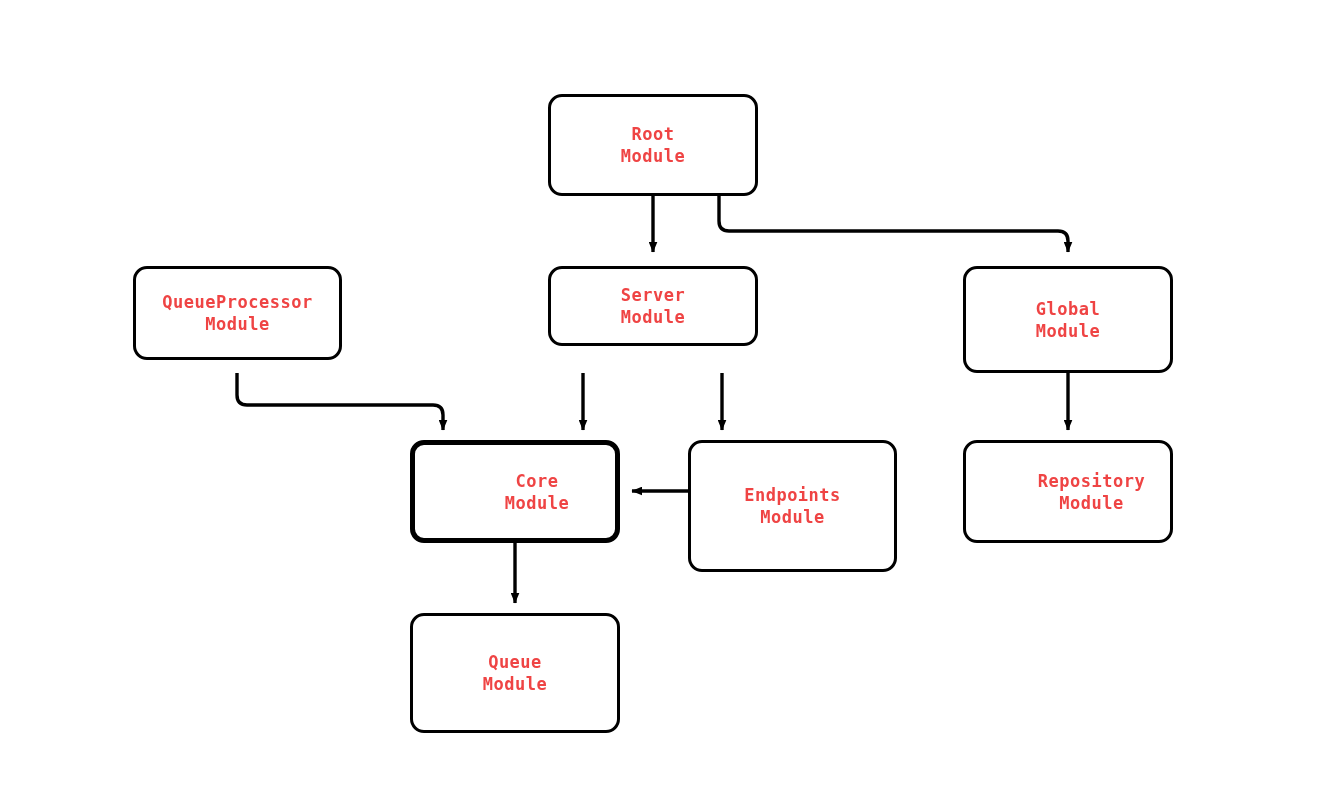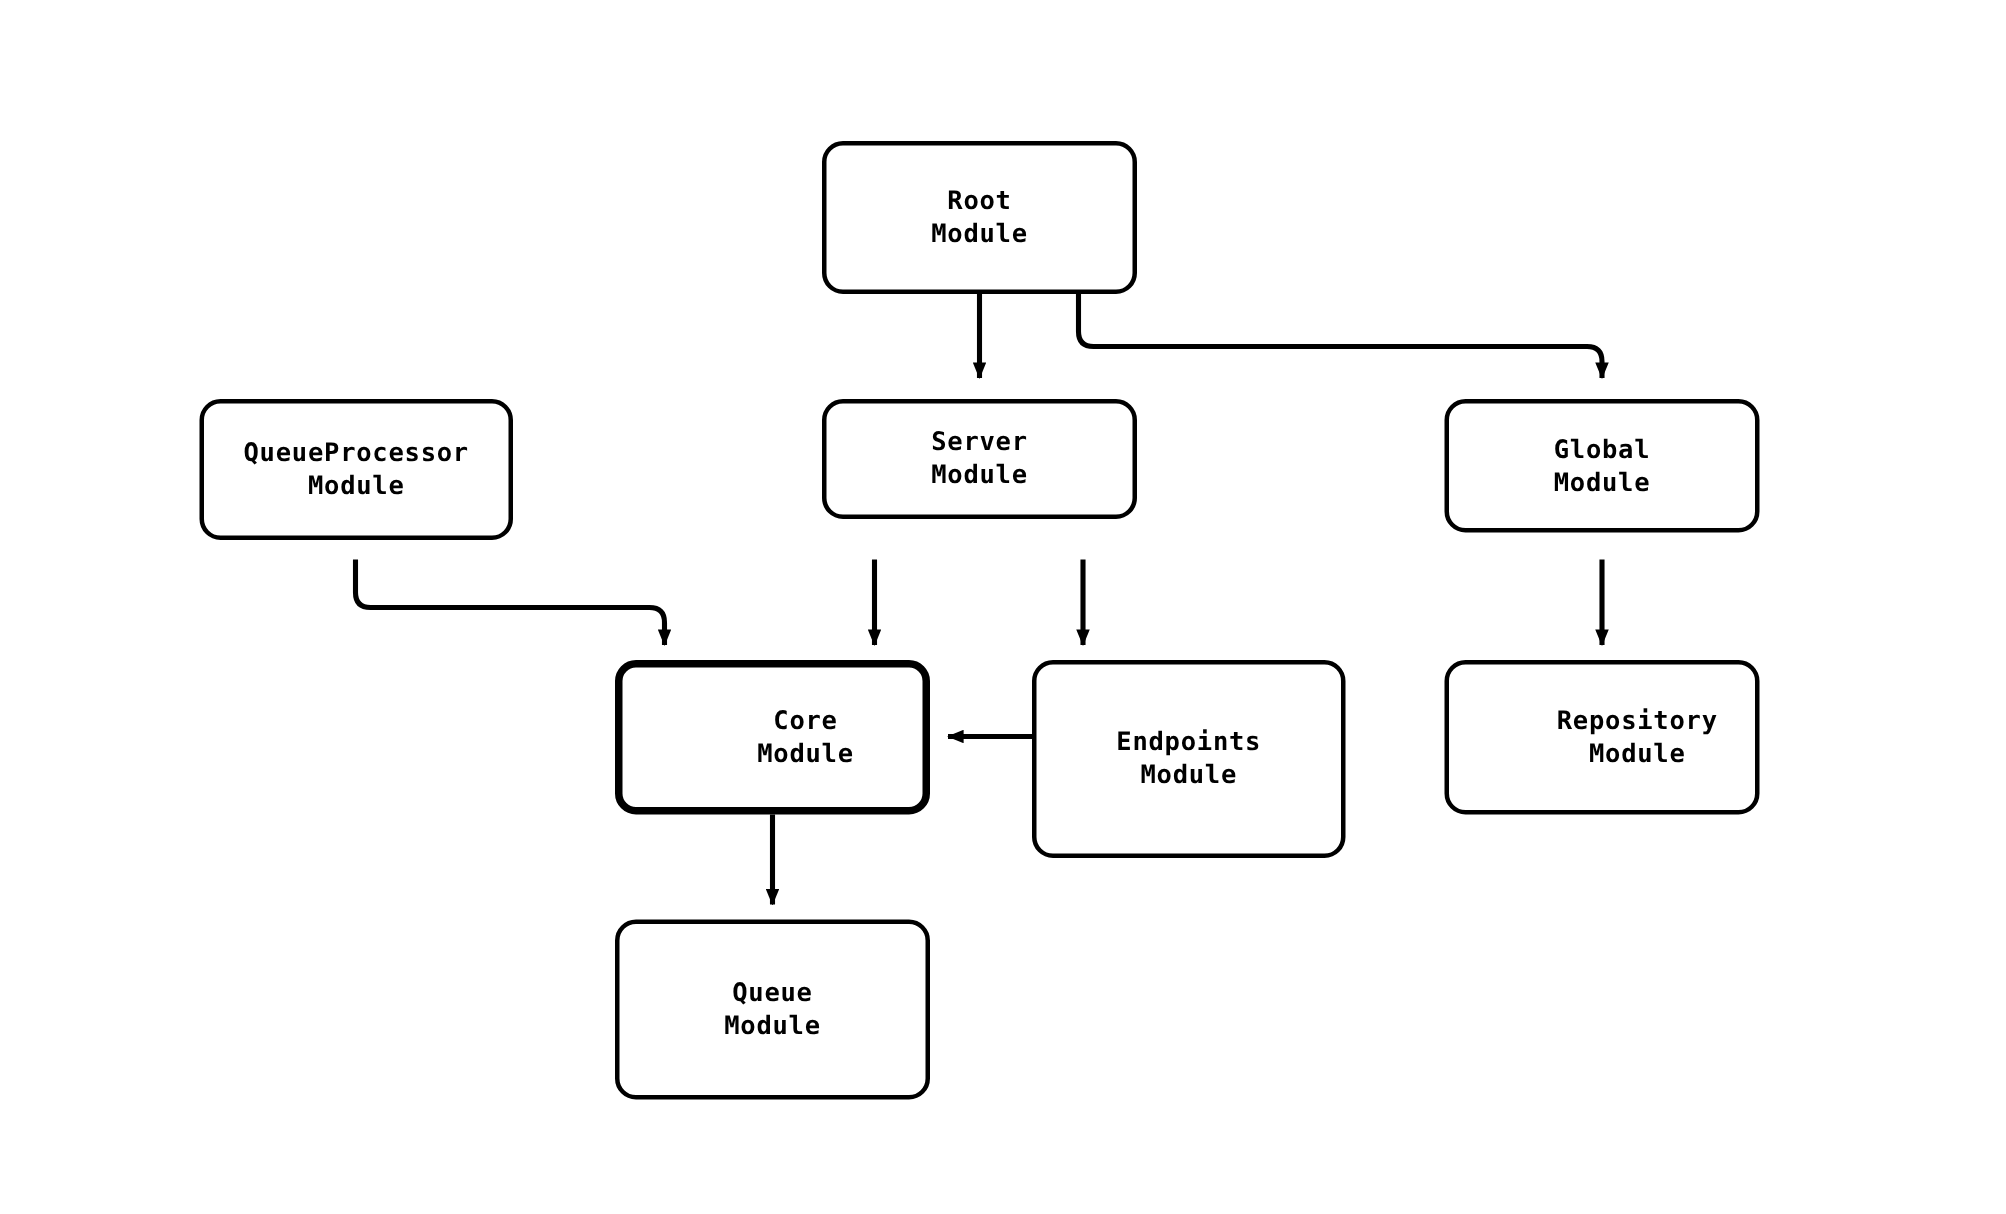--- a/index.html
+++ b/index.html
@@ -39,21 +39,21 @@
   }
   .node.emphasis {
     border-width: 5px;
     padding-left: 44px;
   }
   .node-label {
     font-family: "DejaVu Sans Mono", "Liberation Mono", monospace;
     font-size: 17px;
     line-height: 22px;
     font-weight: 700;
-    color: #000000;
+    color: #ef4444;
     text-align: center;
     white-space: pre-line;
     letter-spacing: 0.5px;
     user-select: none;
   }
 </style>
 </head>
 <body>
 
 <div id="diagram-canvas">
@@ -84,21 +84,21 @@
   <div class="node" style="left: 133px; top: 266px; width: 209px; height: 94px;">
     <span class="node-label">QueueProcessor
 Module</span>
   </div>
 
   <div class="node" style="left: 548px; top: 266px; width: 210px; height: 80px;">
     <span class="node-label">Server
 Module</span>
   </div>
 
-  <div class="node" style="left: 963px; top: 266px; width: 210px; height: 89px;">
+  <div class="node" style="left: 963px; top: 266px; width: 210px; height: 107px;">
     <span class="node-label">Global
 Module</span>
   </div>
 
   <div class="node emphasis" style="left: 410px; top: 440px; width: 210px; height: 103px;">
     <span class="node-label">Core
 Module</span>
   </div>
 
   <div class="node" style="left: 688px; top: 440px; width: 209px; height: 132px;">

